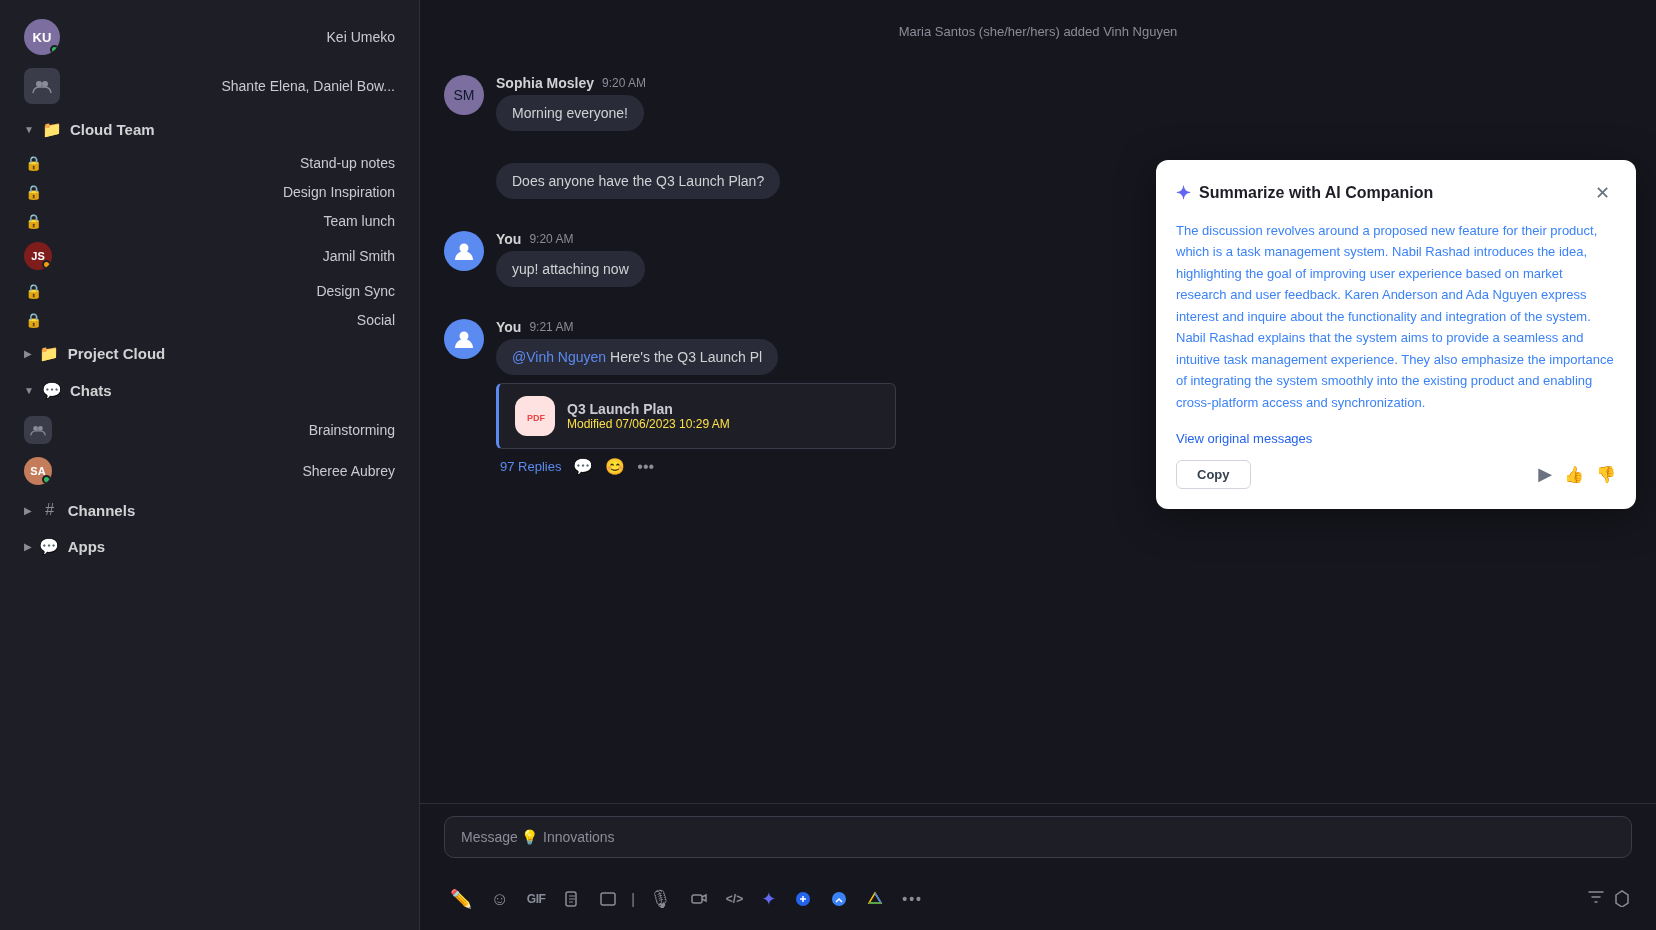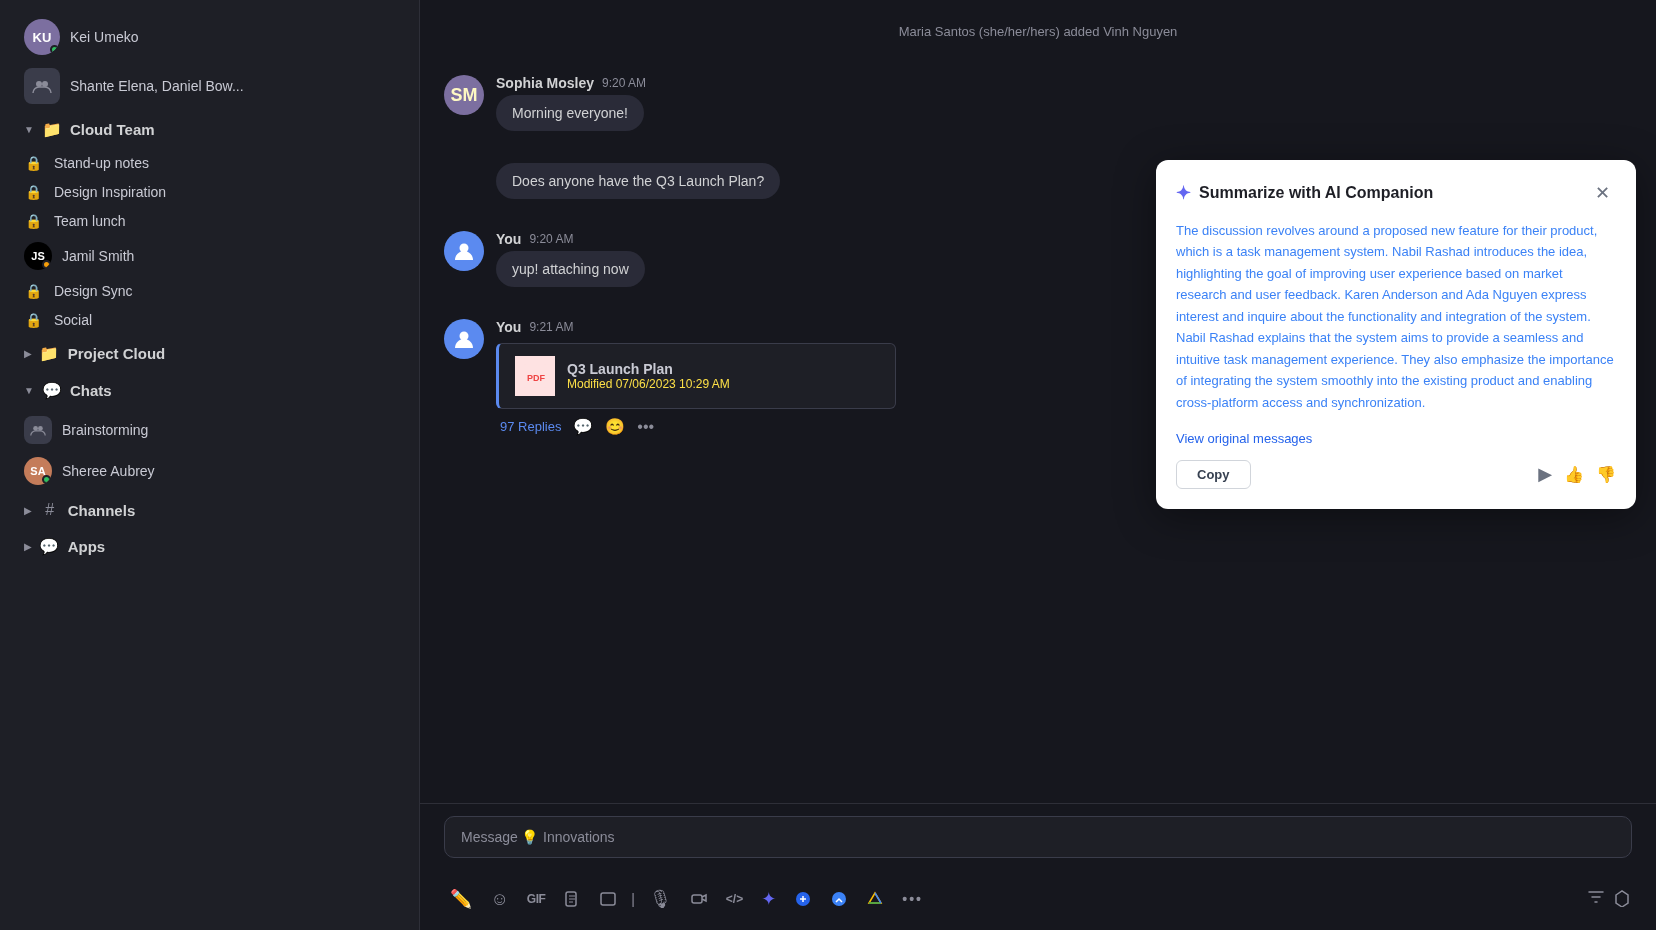--- a/index.html
+++ b/index.html
@@ -17,20 +17,21 @@
       overflow-x: hidden;
     }
     .sidebar-item {
       display: flex;
       align-items: center;
       padding: 6px 16px;
       cursor: pointer;
       border-radius: 6px;
       margin: 1px 8px;
       gap: 10px;
+      justify-content: space-between;
     }
     .sidebar-section-header {
       display: flex;
       align-items: center;
       padding: 8px 16px;
       cursor: pointer;
       margin: 1px 8px;
       gap: 8px;
       border-radius: 6px;
     }
@@ -87,21 +88,21 @@
     }
 
     .message-group {
       display: flex;
       gap: 12px;
       align-items: flex-start;
     }
     .message-avatar {
       width: 40px; height: 40px; border-radius: 50%; background: #5b5e7a;
       display: flex; align-items: center; justify-content: center;
-      font-size: 18px; font-weight: 700; color: #fef9c3; flex-shrink: 0;
+      font-size: 14px; font-weight: 400; color: #0f172a; flex-shrink: 0;
       overflow: hidden;
     }
     .message-content { flex: 1; }
     .message-meta { display: flex; align-items: center; gap: 8px; margin-bottom: 4px; }
     .message-author { font-size: 14px; font-weight: 600; color: #d1d2d4; }
     .message-time { font-size: 12px; color: #8b8c99; }
     .message-bubble {
       background: #2a2b38;
       border-radius: 18px;
       padding: 10px 16px;
@@ -120,21 +121,21 @@
       gap: 12px;
       background: #1e1f26;
       border: 1px solid #3a3c4a;
       border-left: 3px solid #5b8af0;
       border-radius: 6px;
       padding: 12px 16px;
       margin-top: 8px;
       max-width: 400px;
     }
     .file-icon-pdf {
-      width: 40px; height: 40px; background: #fee2e2; border-radius: 0;
+      width: 40px; height: 40px; background: #fee2e2; border-radius: 12px;
       display: flex; align-items: center; justify-content: center;
       font-size: 11px; font-weight: 700; color: #ef4444;
     }
     .file-info .file-name { font-size: 14px; font-weight: 600; color: #c9cad4; }
     .file-info .file-meta { font-size: 12px; color: #fde047; }
 
     
     .replies-bar {
       display: flex;
       align-items: center;
@@ -283,21 +284,21 @@
     </div>
     <div class="sidebar-item">
       <span class="lock-icon">🔒</span>
       <span class="sidebar-item-label">Design Inspiration</span>
     </div>
     <div class="sidebar-item">
       <span class="lock-icon">🔒</span>
       <span class="sidebar-item-label">Team lunch</span>
     </div>
     <div class="sidebar-item">
-      <div class="avatar" style="background:#000000; width:28px; height:28px; font-size:11px;">
+      <div class="avatar" style="background:#7f1d1d; width:28px; height:28px; font-size:11px;">
         JS
         <div class="online-dot" style="background:#f59e0b;"></div>
       </div>
       <span class="sidebar-item-label">Jamil Smith</span>
     </div>
     <div class="sidebar-item">
       <span class="lock-icon">🔒</span>
       <span class="sidebar-item-label">Design Sync</span>
     </div>
     <div class="sidebar-item">
@@ -403,20 +404,24 @@
       <div class="message-avatar" style="background:#5b8af0;">
         <svg width="22" height="22" viewBox="0 0 22 22" fill="none">
             <circle cx="11" cy="8" r="4.5" fill="#fff"></circle>
             <path d="M2 20c0-5 4-9 9-9s9 4 9 9" fill="#fff"></path>
           </svg>
       </div>
       <div class="message-content">
         <div class="message-meta">
           <span class="message-author">You</span>
           <span class="message-time">9:21 AM</span>
+        </div>
+        <div class="message-bubble">
+          <span class="mention">@Vinh Nguyen</span>
+          <span> Here's the Q3 Launch Pl</span>
         </div>
         
         <div class="file-attachment">
           <div class="file-icon-pdf">
             <svg width="24" height="24" viewBox="0 0 24 24" fill="none">
               <rect width="24" height="24" rx="4" fill="#fee2e2"></rect>
               <text x="4" y="17" font-size="9" font-weight="800" fill="#ef4444">PDF</text>
             </svg>
           </div>
           <div class="file-info">

